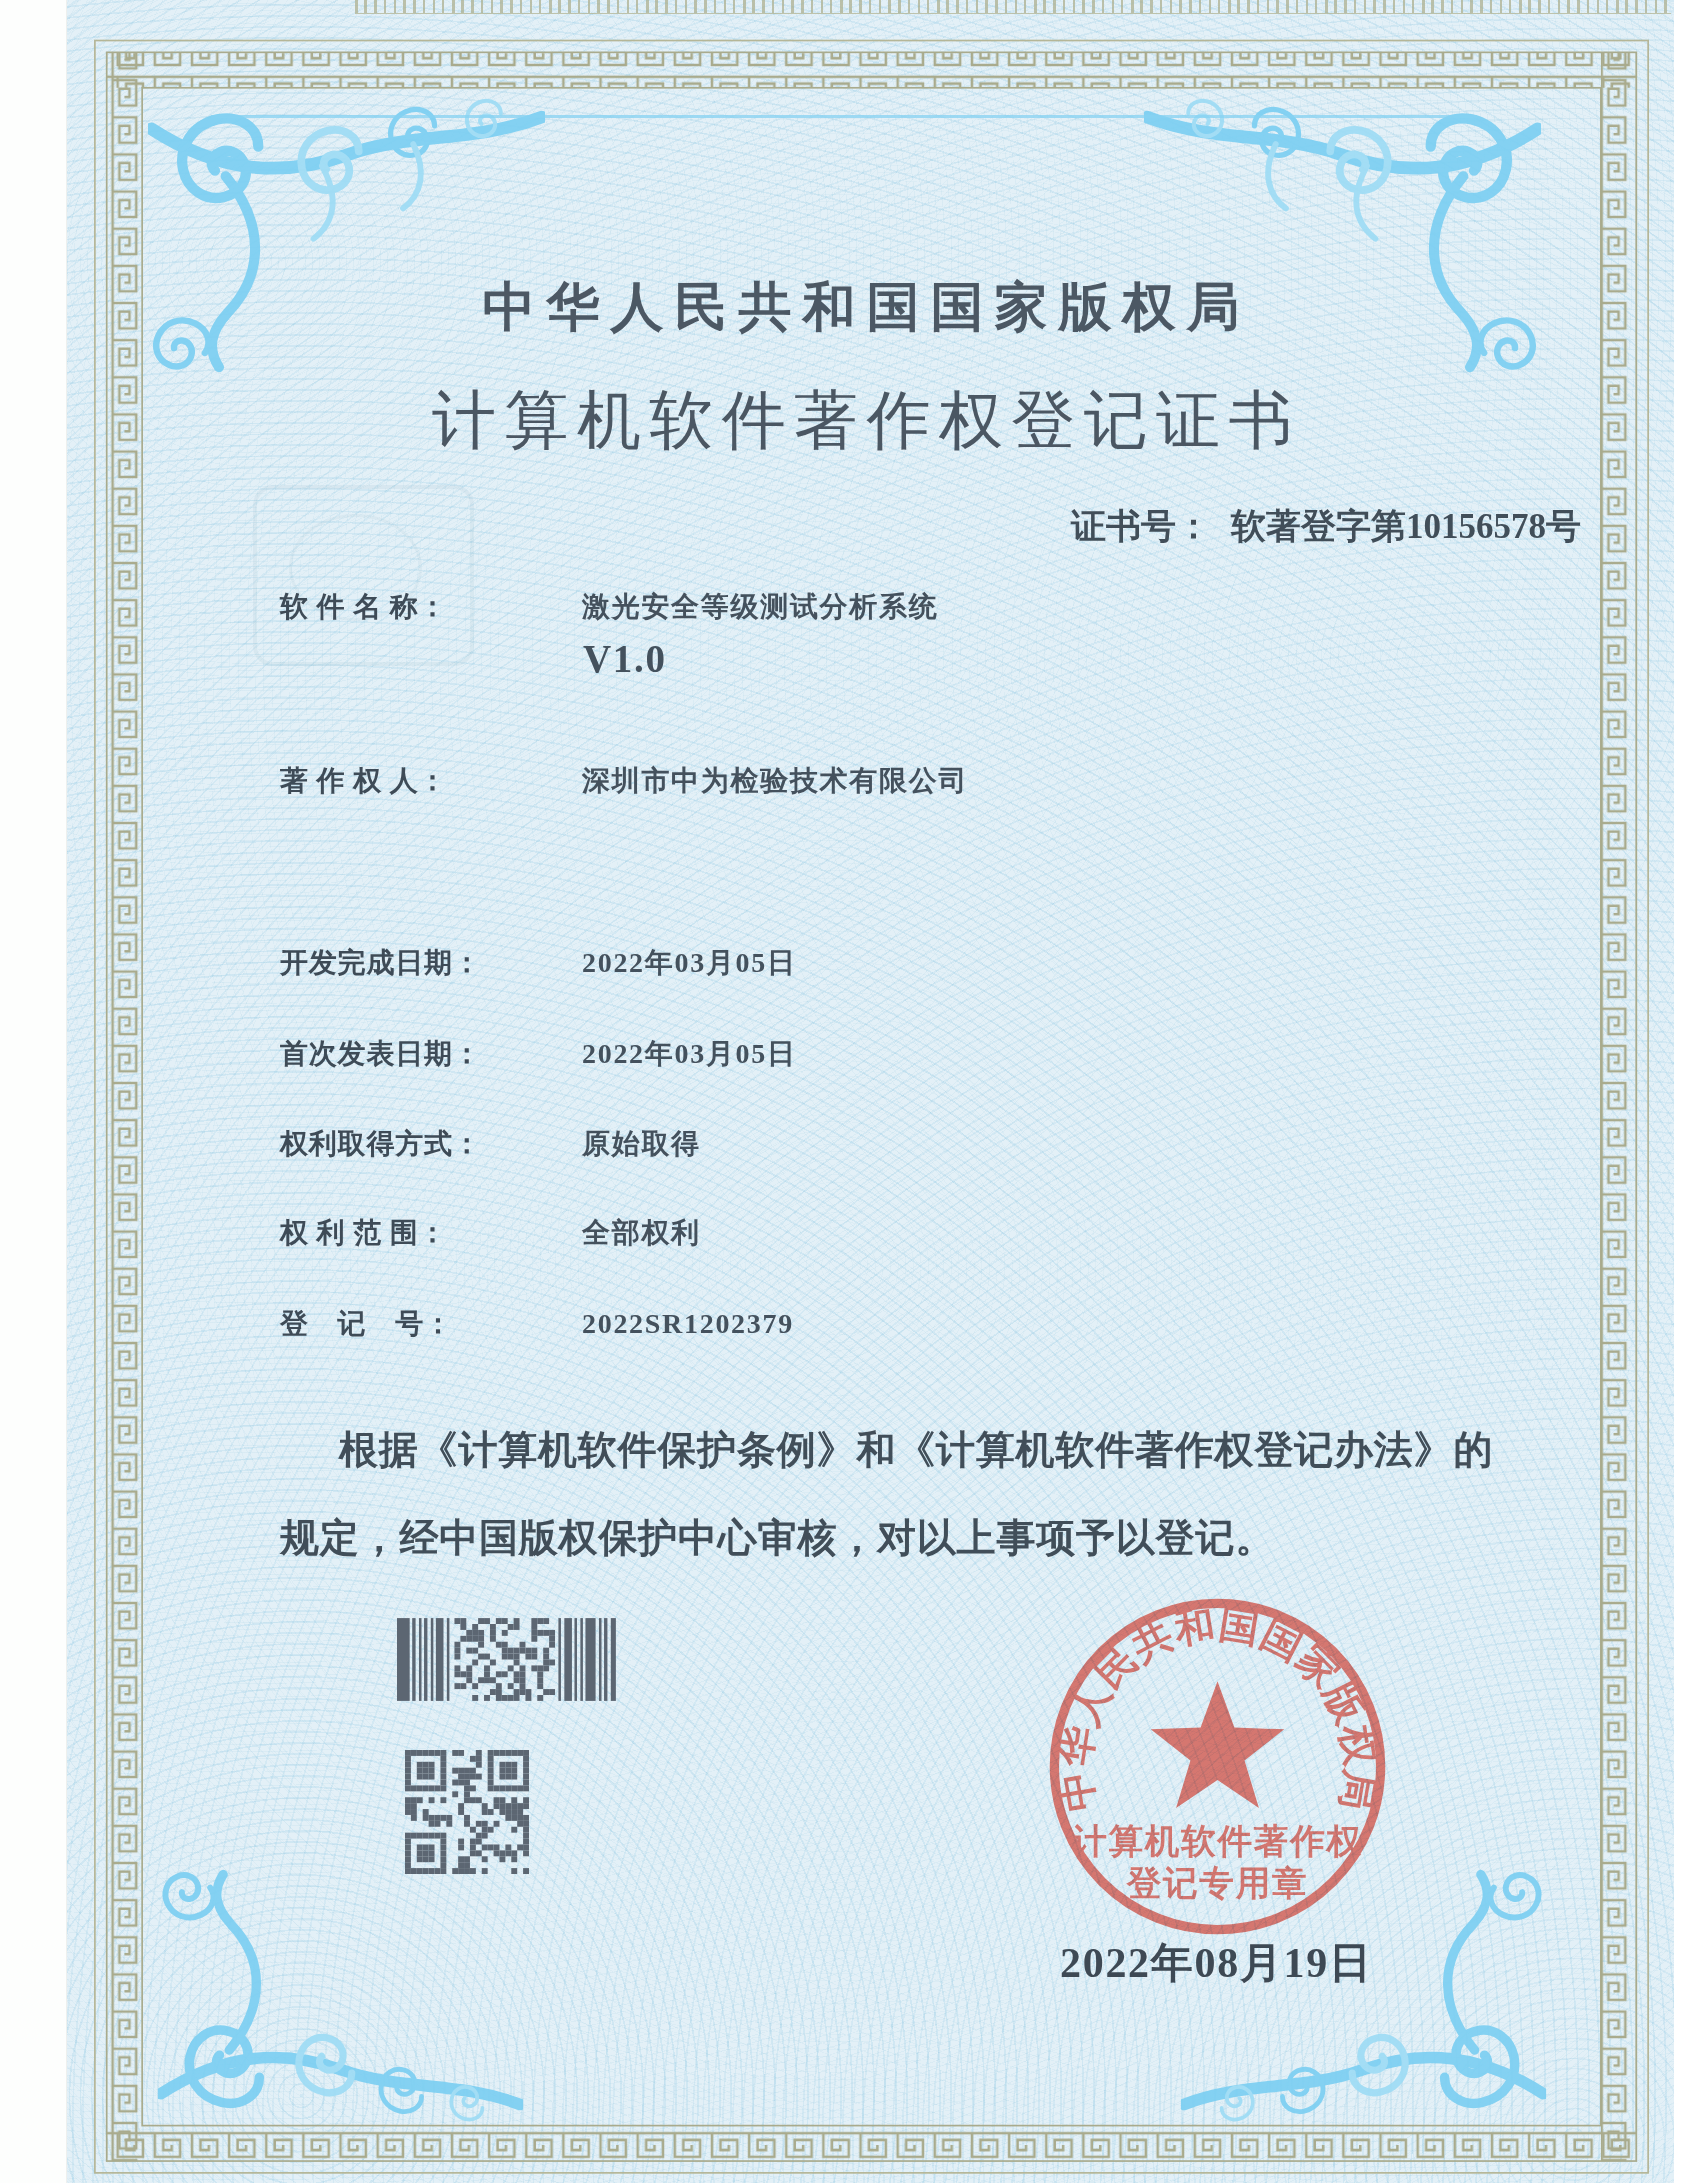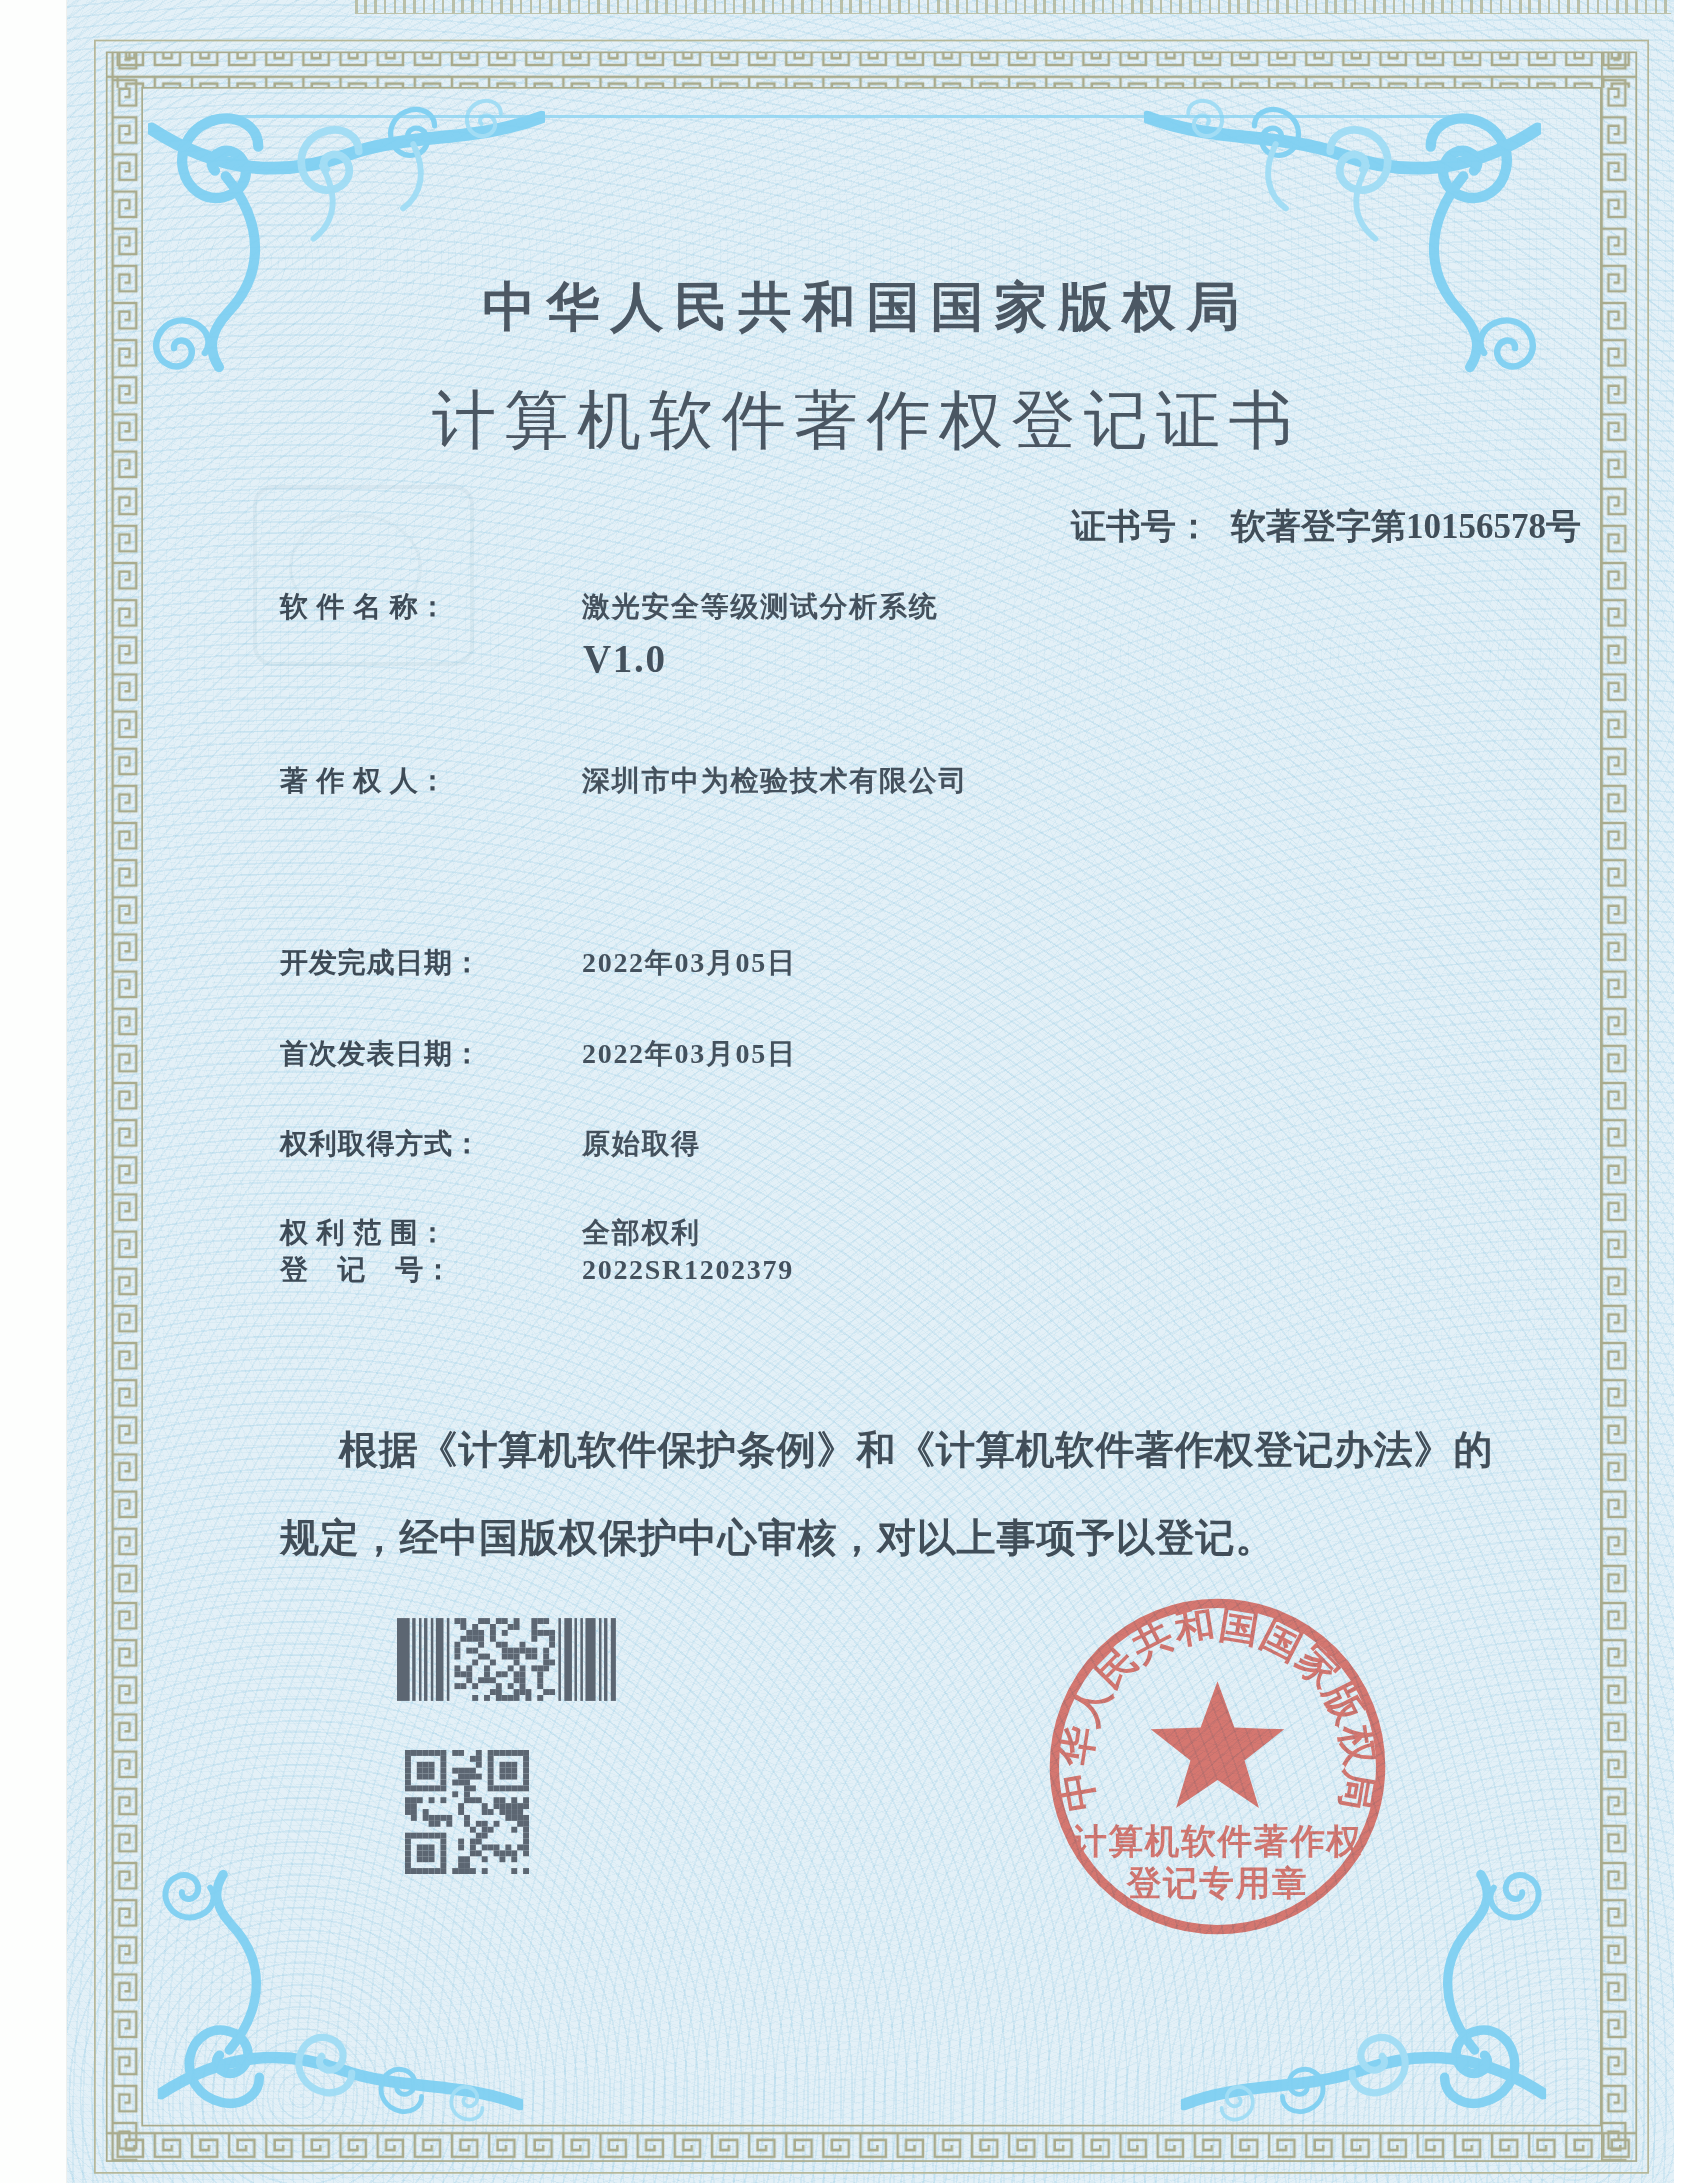--- a/index.html
+++ b/index.html
@@ -152,21 +152,21 @@
   </div>
 
   <div class="abs txt field-row" style="top:1125px">
     <span class="lbl">权利取得方式：</span><span class="val">原始取得</span>
   </div>
 
   <div class="abs txt field-row" style="top:1214px">
     <span class="lbl">权 利 范 围：</span><span class="val">全部权利</span>
   </div>
 
-  <div class="abs txt field-row" style="top:1251px">
+  <div class="abs txt field-row" style="top:1305px">
     <span class="lbl">登　记　号：</span><span class="val">2022SR1202379</span>
   </div>
 
   <div class="abs txt statement st1">根据《计算机软件保护条例》和《计算机软件著作权登记办法》的</div>
   <div class="abs txt statement st2">规定，经中国版权保护中心审核，对以上事项予以登记。</div>
 
   <div class="abs barcode"><svg width="240" height="83" viewBox="0 0 284 98">
         <rect x="0" y="0" width="15" height="98" fill="#5c6672"></rect>
         <rect x="18" y="0" width="4" height="98" fill="#5c6672"></rect>
         <rect x="26" y="0" width="3" height="98" fill="#5c6672"></rect>
@@ -514,17 +514,18 @@
     </defs>
     <circle cx="210" cy="210" r="193" fill="none" stroke="#f0766b" stroke-width="11"></circle>
     <text font-size="47" font-weight="bold" fill="#f0766b" letter-spacing="1" font-family="'Liberation Serif','DejaVu Serif',serif">
       <textPath href="#sealArc" xlink:href="#sealArc" startOffset="50%" text-anchor="middle">中华人民共和国国家版权局</textPath>
     </text>
     <polygon fill="#f0766b" points="210,109 230,164 289,166 242,203 259,259 210,226 161,259 178,203 131,166 190,164"></polygon>
     <text x="210" y="312" text-anchor="middle" font-size="41" font-weight="bold" fill="#f0766b" letter-spacing="2" font-family="'Liberation Serif','DejaVu Serif',serif">计算机软件著作权</text>
     <text x="210" y="362" text-anchor="middle" font-size="41" font-weight="bold" fill="#f0766b" letter-spacing="2" font-family="'Liberation Serif','DejaVu Serif',serif">登记专用章</text>
   </svg>
 
+  <div class="abs txt issue-date">2022年08月19日</div>
 
   <div class="abs top-scan-pattern"></div>
   <div class="abs left-scan-strip"></div>
 </div>
 
 
 </body></html>

